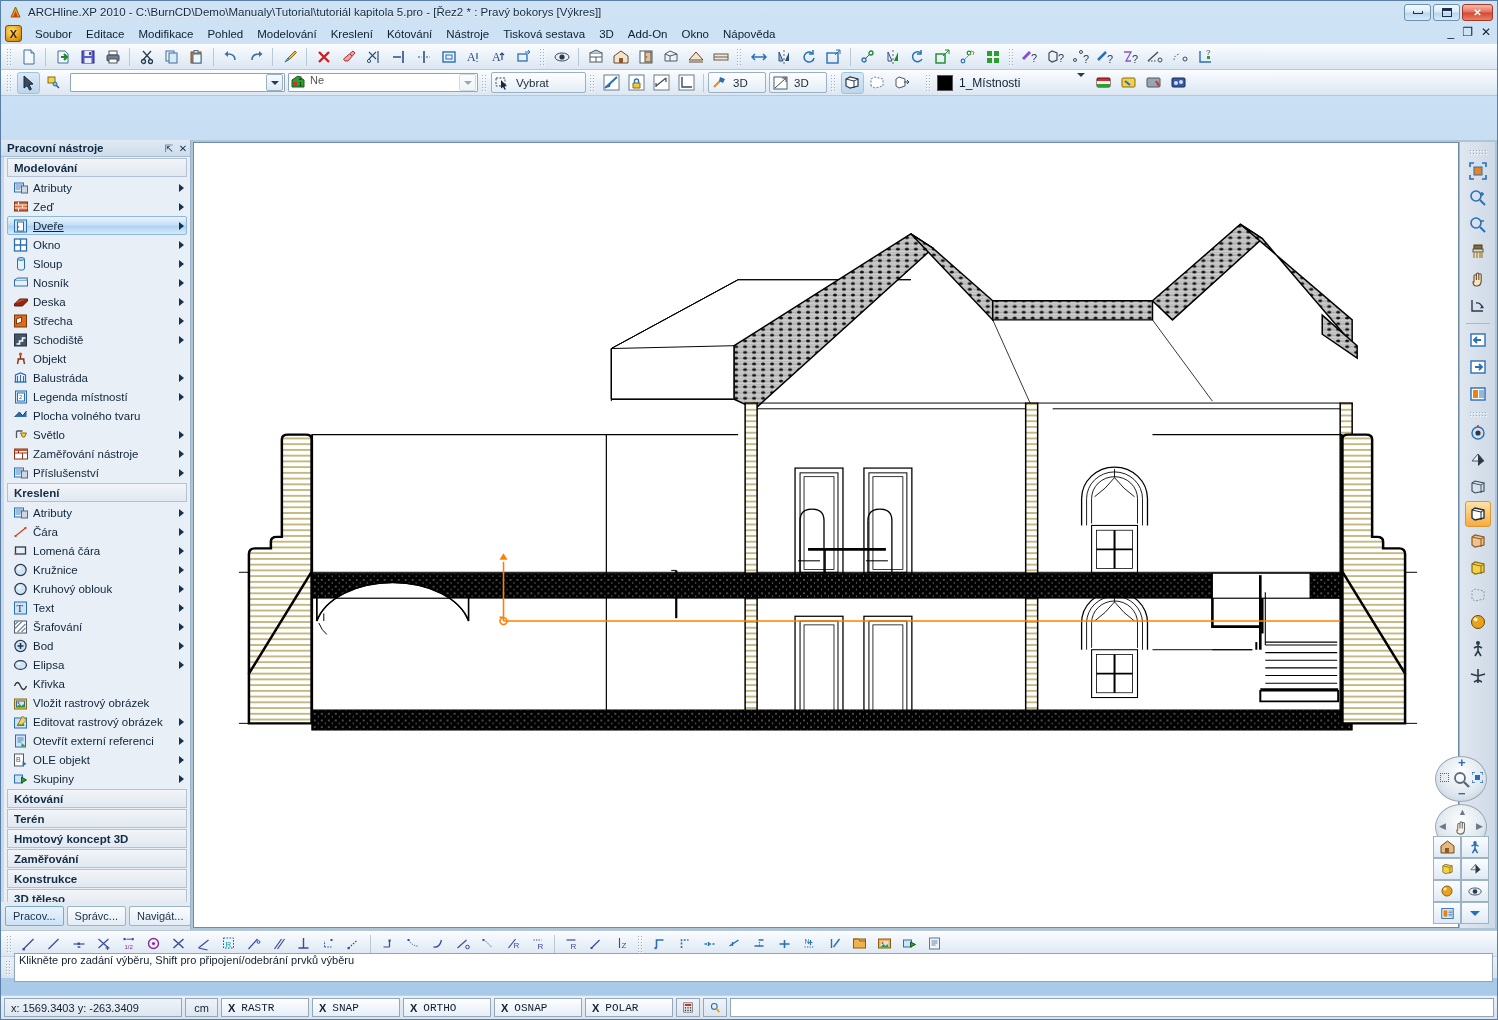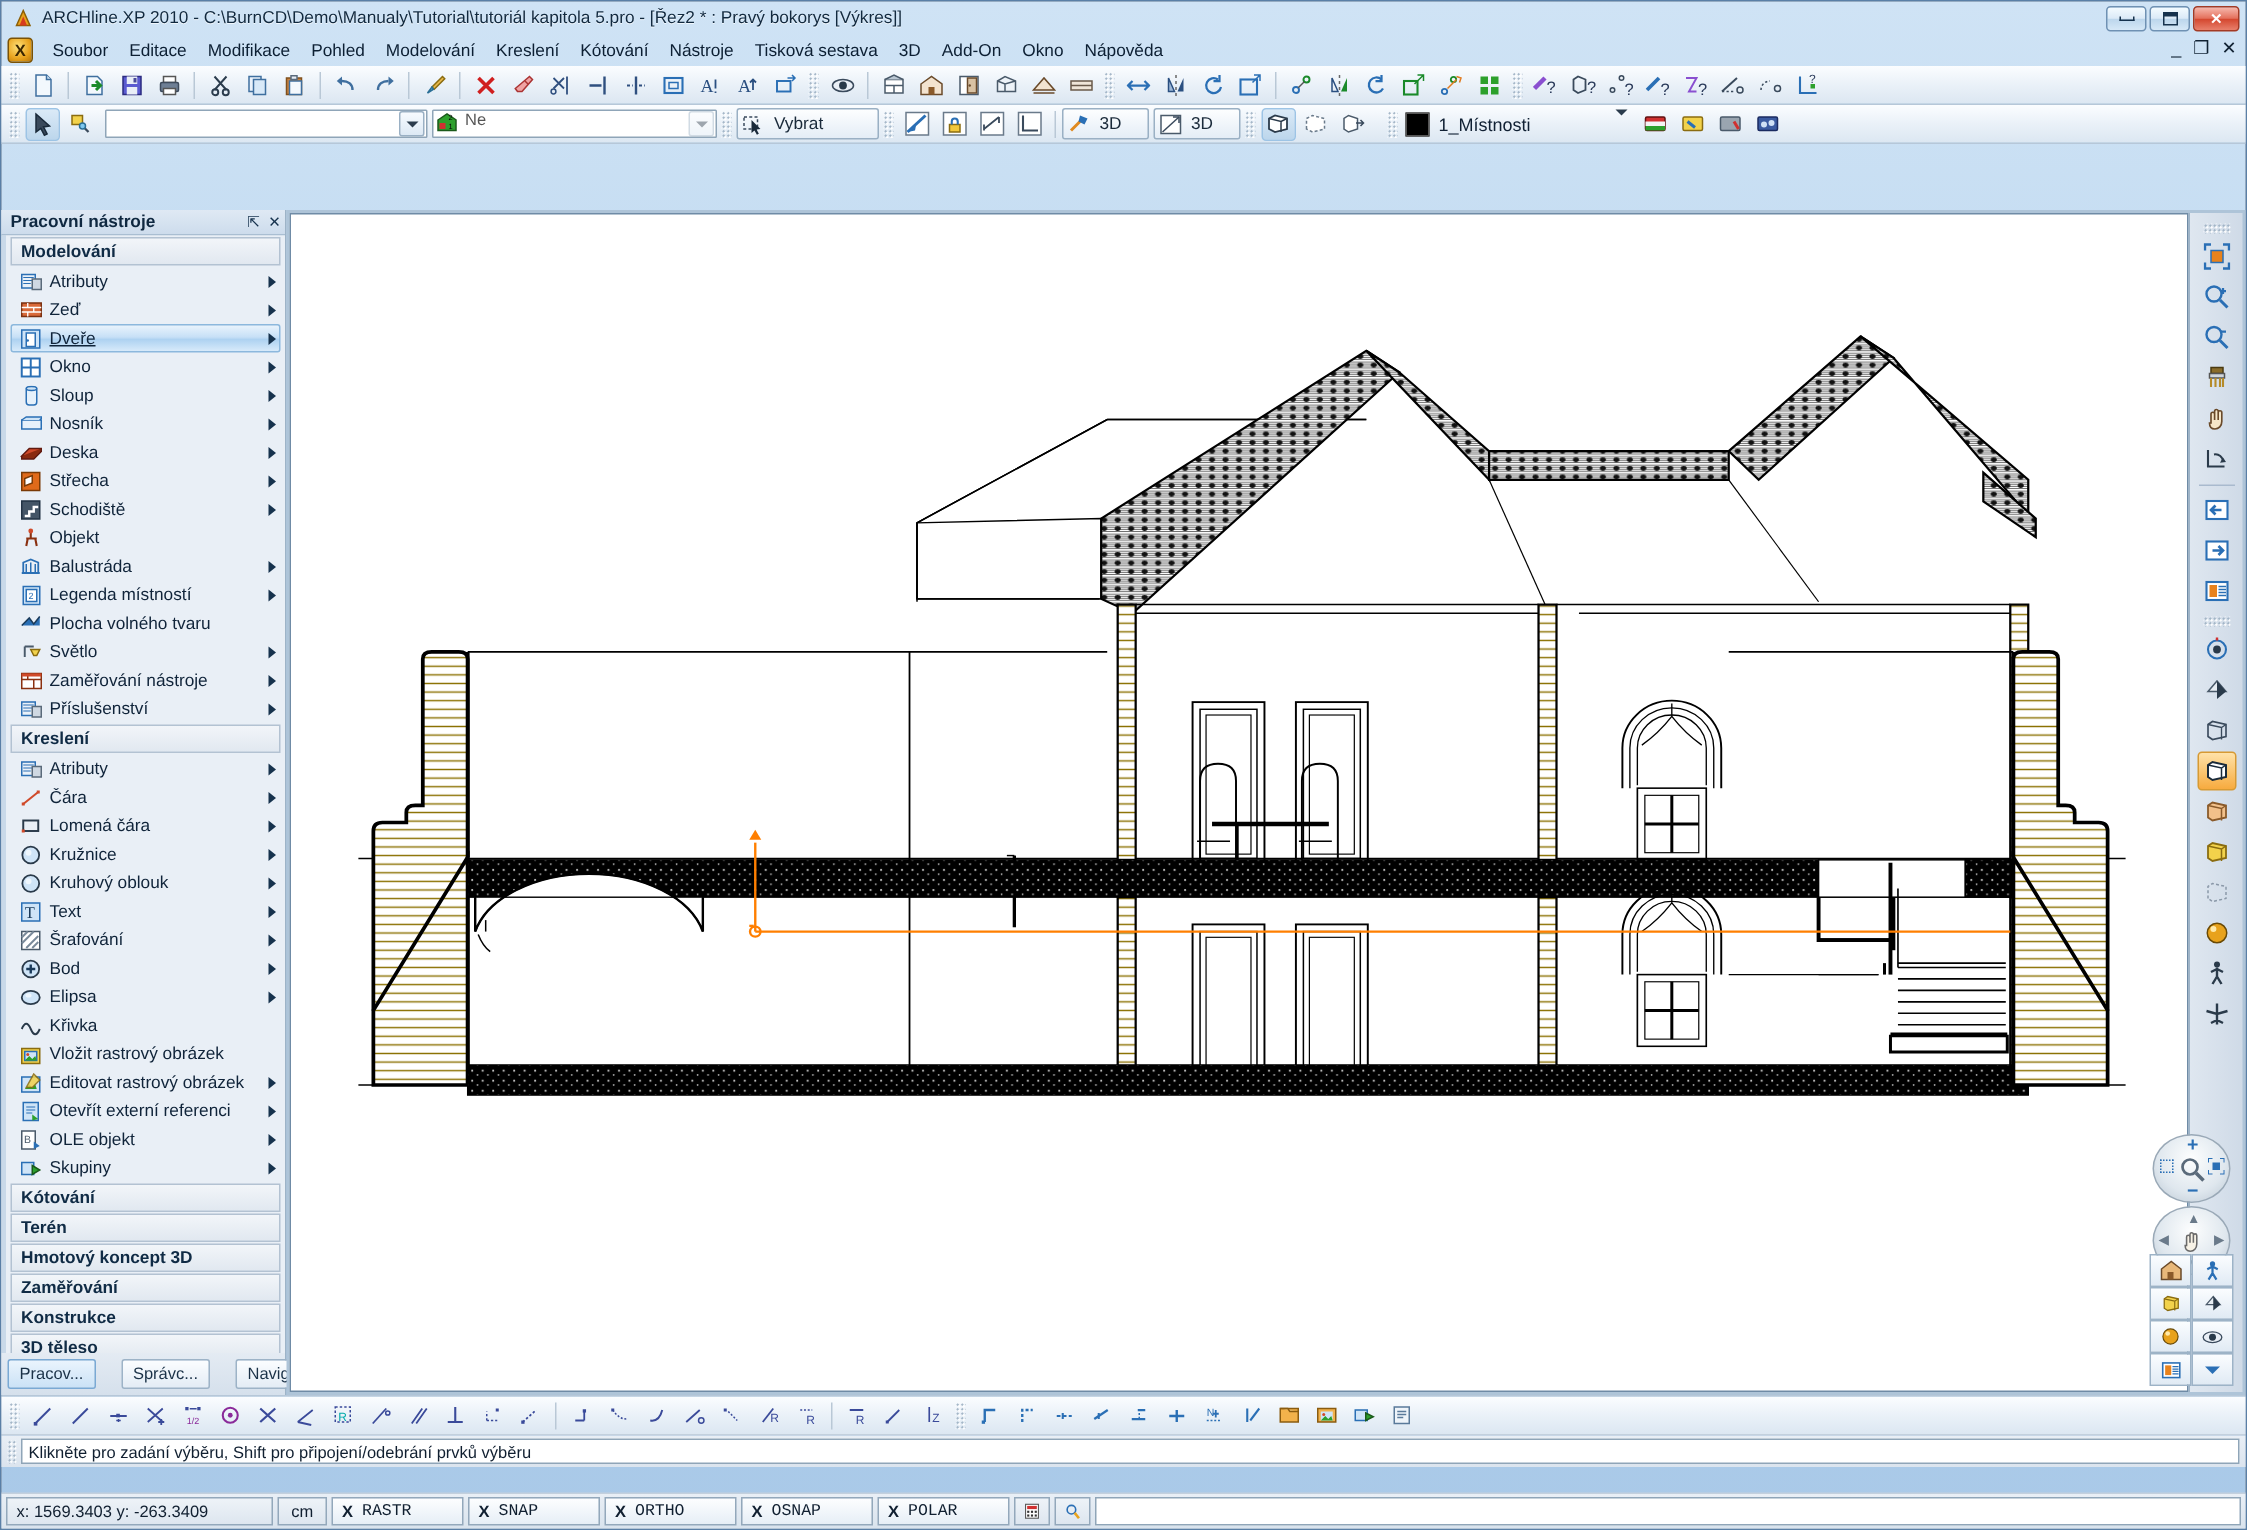--- a/index.html
+++ b/index.html
@@ -158,21 +158,21 @@
   .tool-item.sel {
     background: linear-gradient(180deg,#e9f3fc 0%, #c7e0f6 45%, #aed2f1 55%, #d7eafa 100%);
     border: 1px solid #8cb8dd; border-radius: 2px; text-decoration: underline;
   }
   .tool-item .ti-icon { width: 17px; height: 15px; flex: 0 0 17px; display: flex; align-items: center; justify-content: center; margin-right: 4px; }
   .tool-item .ti-label { flex: 1; white-space: nowrap; }
   .tool-item .ti-arrow { width: 10px; flex: 0 0 10px; display: flex; align-items: center; justify-content: center; }
   .tri-right { width:0;height:0;border-top:4px solid transparent;border-bottom:4px solid transparent;border-left:5px solid #16324d; }
 
   #dock-tabs {
-    flex: 0 0 28px; display: flex; align-items: center; gap: 17px;
+    flex: 0 0 28px; display: flex; align-items: center; gap: 3px;
     padding: 3px 4px; background: linear-gradient(180deg,#e4ebf3,#d5e0ec);
   }
   .dtab {
     height: 20px; padding: 0 7px;
     border: 1px solid #9db3c7; border-radius: 2px;
     background: linear-gradient(180deg,#fbfdff,#e3ecf5);
     display: flex; align-items: center; font-size: 11px; color: #1a3147;
   }
   .dtab.active { background: linear-gradient(180deg,#eaf4fd,#cbe2f6); border-color: #7aa9d4; font-weight: normal; }
 
@@ -229,22 +229,22 @@
     display: flex; align-items: center; padding-left: 2px;
   }
   #cmdline {
     flex: 0 0 22px; height: 22px;
     background: linear-gradient(180deg,#e9eff6,#dbe4ee);
     display: flex; align-items: center; padding: 0 4px;
     border-top: 1px solid #c3d0dd;
   }
   #cmdline .cl-grip { width: 6px; height: 16px; background-image: radial-gradient(#ffffff 35%, transparent 36%), radial-gradient(#9fb2c4 35%, transparent 36%); background-size:3px 3px,3px 3px; background-position:1px 1px,0 0; margin-right:3px; }
   #cmdline .cl-box {
-    flex: 1; height: 17px; background: #fff; border: 1px solid #8fa5b8;
-    display: flex; align-items: flex-end; padding: 0 4px; font-size: 11px; color: #101f30;
+    flex: 1; height: 29px; background: #fff; border: 1px solid #8fa5b8;
+    display: flex; align-items: flex-start; padding: 0 4px; font-size: 11px; color: #101f30;
   }
   #statusbar {
     flex: 0 0 24px; height: 24px;
     background: linear-gradient(180deg,#e9eff6,#d9e3ed);
     display: flex; align-items: center; gap: 3px; padding: 0 3px;
     border-top: 1px solid #c3d0dd;
     margin-top: 17px;
   }
   .sb-field {
     height: 19px; border: 1px solid #93a8bb;

